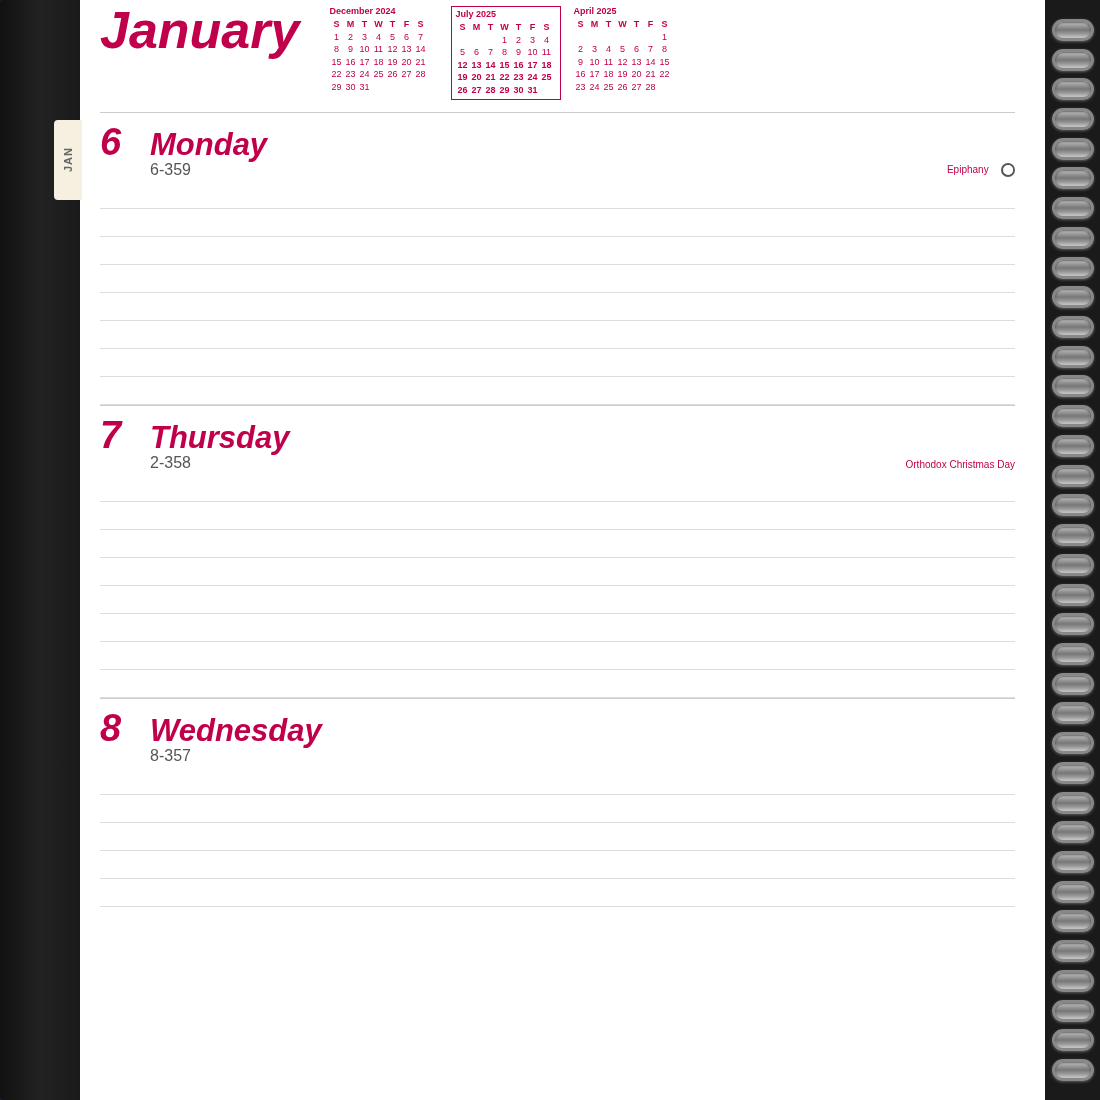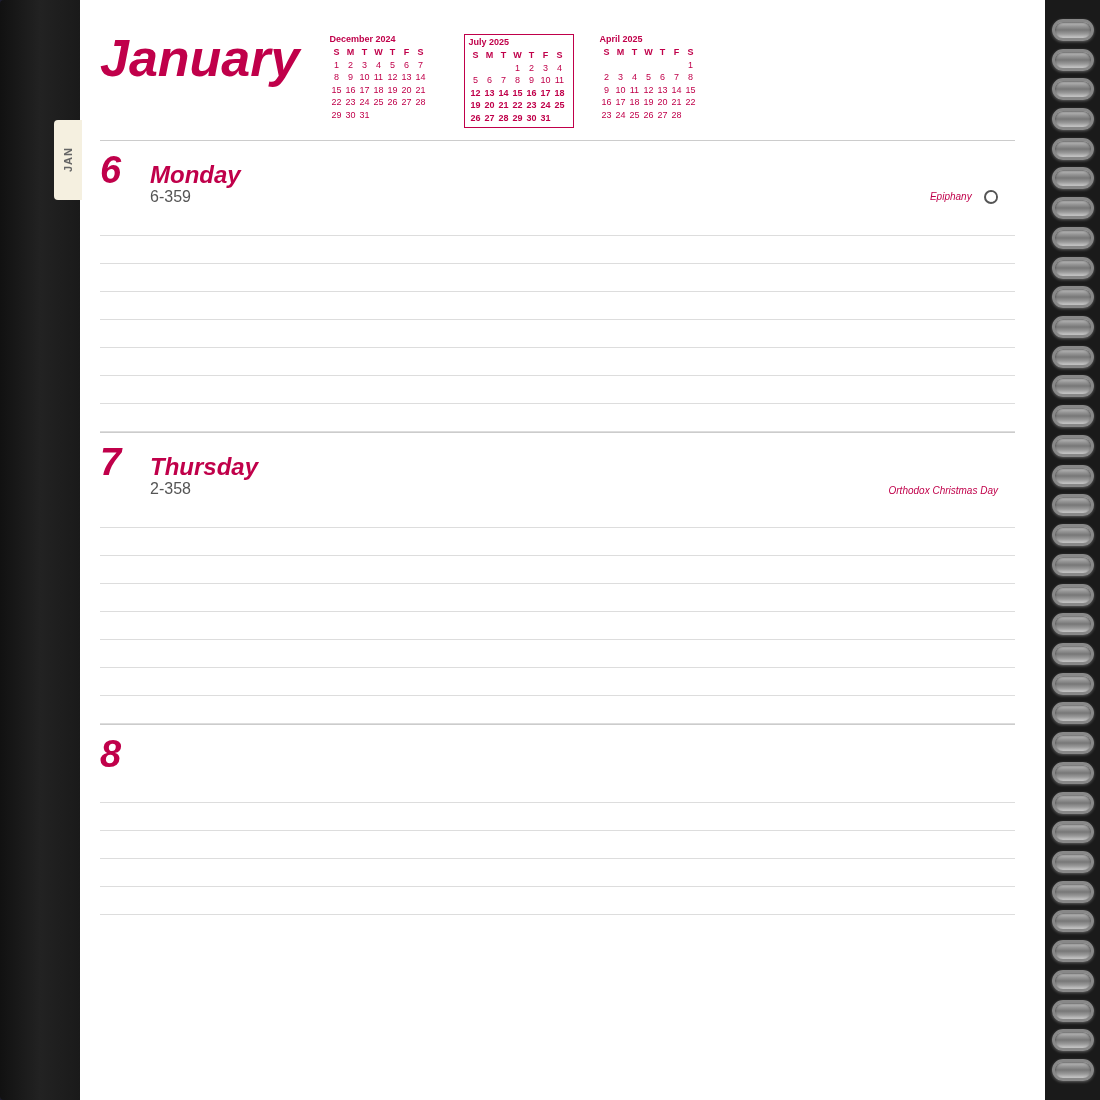--- a/index.html
+++ b/index.html
@@ -52,21 +52,21 @@
       font-weight: bold;
       color: #666;
       letter-spacing: 1px;
     }
 
     
     .page-area {
       flex: 1;
       background: #fff;
       position: relative;
-      padding: 32px 30px 20px 20px;
+      padding: 4px 30px 20px 20px;
       overflow: hidden;
     }
 
     
     .spiral-binding {
       width: 55px;
       height: 100%;
       background: #1a1a1a;
       flex-shrink: 0;
       display: flex;
@@ -100,21 +100,21 @@
       font-style: italic;
       color: #c0004a;
       margin-right: 30px;
       line-height: 1;
       flex-shrink: 0;
     }
 
     
     .mini-calendars {
       display: flex;
-      gap: 25px;
+      gap: 12px;
       margin-top: 2px;
     }
 
     .mini-cal {
       font-size: 9px;
       color: #c0004a;
       min-width: 110px;
     }
 
     .mini-cal.highlighted {
@@ -181,40 +181,39 @@
       line-height: 1;
       min-width: 36px;
     }
 
     .day-name-block {
       display: flex;
       flex-direction: column;
     }
 
     .day-name {
-      font-size: 24px;
+      font-size: 31px;
       font-weight: bold;
       font-style: italic;
       color: #c0004a;
       line-height: 1;
     }
 
     .day-subtext {
       font-size: 16px;
       color: #555;
       margin-top: 1px;
     }
 
     .day-holiday {
       position: absolute;
-      right: 17px;
+      right: 0;
       bottom: 4px;
       font-size: 10px;
       color: #c0004a;
-      font-style: italic;
     }
 
     .day-lines {
       display: flex;
       flex-direction: column;
     }
 
     .line-row {
       height: 28px;
       border-bottom: 1px solid #ddd;
@@ -458,20 +457,24 @@
         <div class="line-row"></div>
         <div class="line-row"></div>
       </div>
     </div>
 
     <div class="divider"></div>
 
     <div class="day-section">
       <div class="day-header">
         <span class="day-number">8</span>
+        <div class="day-name-block">
+          <span class="day-name">Wednesday</span>
+          <span class="day-subtext">8-357</span>
+        </div>
       </div>
       <div class="day-lines">
         <div class="line-row"></div>
         <div class="line-row"></div>
         <div class="line-row"></div>
         <div class="line-row"></div>
         <div class="line-row"></div>
       </div>
     </div>
 

